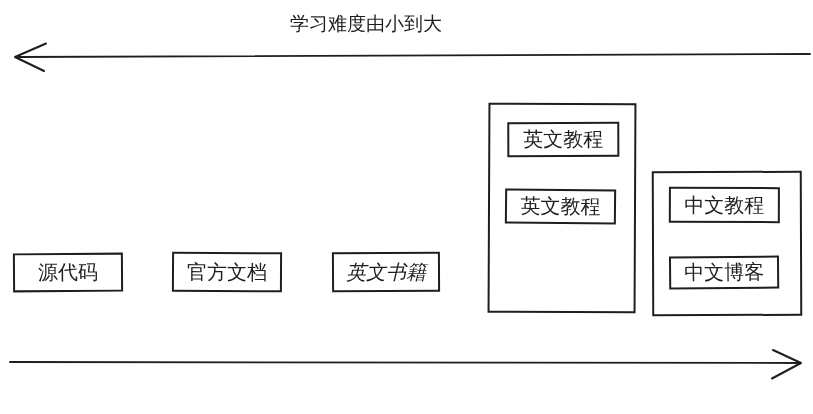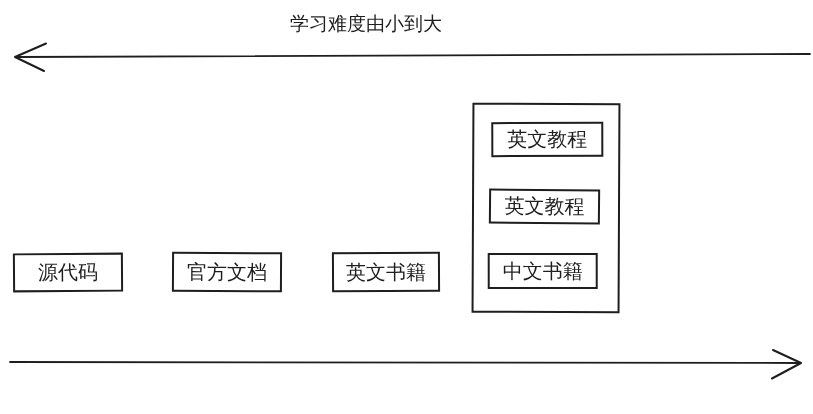--- a/index.html
+++ b/index.html
@@ -33,23 +33,23 @@
   }
   .group{
     position:absolute;
     box-sizing:border-box;
     border:2px solid var(--stroke,#1e1e1e);
     background:#fff;
   }
   
   .b-src {left:13px; top:253px;width:110px;height:39px;transform:rotate(-0.4deg);}
   .b-doc {left:172px;top:252px;width:110px;height:40px;transform:rotate(0.3deg);}
-  .b-enb {left:332px;top:252px;width:108px;height:40px;transform:rotate(-0.3deg);}
+  .b-enb {left:332px;top:252px;width:108px;height:40px;transform:rotate(-0.3deg);font-style:italic;}
   
-  .g1{left:472px;top:103px;width:148px;height:210px;transform:rotate(0.25deg);text-align:right;}
+  .g1{left:488px;top:103px;width:148px;height:210px;transform:rotate(0.25deg);text-align:right;}
   .g1 .i1{left:17px;top:17px;width:112px;height:35px;transform:rotate(-0.4deg);}
   .g1 .i2{left:15px;top:84px;width:111px;height:35px;transform:rotate(0.3deg);}
   .g1 .i3{left:14px;top:148px;width:110px;height:36px;transform:rotate(-0.3deg);}
   
   .g2{left:652px;top:171px;width:150px;height:145px;transform:rotate(-0.2deg);}
   .g2 .i1{left:15px;top:14px;width:111px;height:36px;transform:rotate(0.35deg);}
   .g2 .i2{left:15px;top:83px;width:110px;height:33px;transform:rotate(-0.3deg);}
 </style>
 </head>
 <body>
@@ -81,20 +81,25 @@
     <span>英文书籍</span>
   </div>
 
   <div class="group g1">
     <div class="box i1">
       <span>英文教程</span>
     </div>
     <div class="box i2">
       <span>英文教程</span>
     </div>
-    <div class="box i3">
-      <span>中文书籍</span>
+  </div>
+
+  <div class="group g2">
+    <div class="box i1">
+      <span>中文教程</span>
+    </div>
+    <div class="box i2">
+      <span>中文博客</span>
     </div>
   </div>
-
 
 
 </div>
 
 </body></html>

